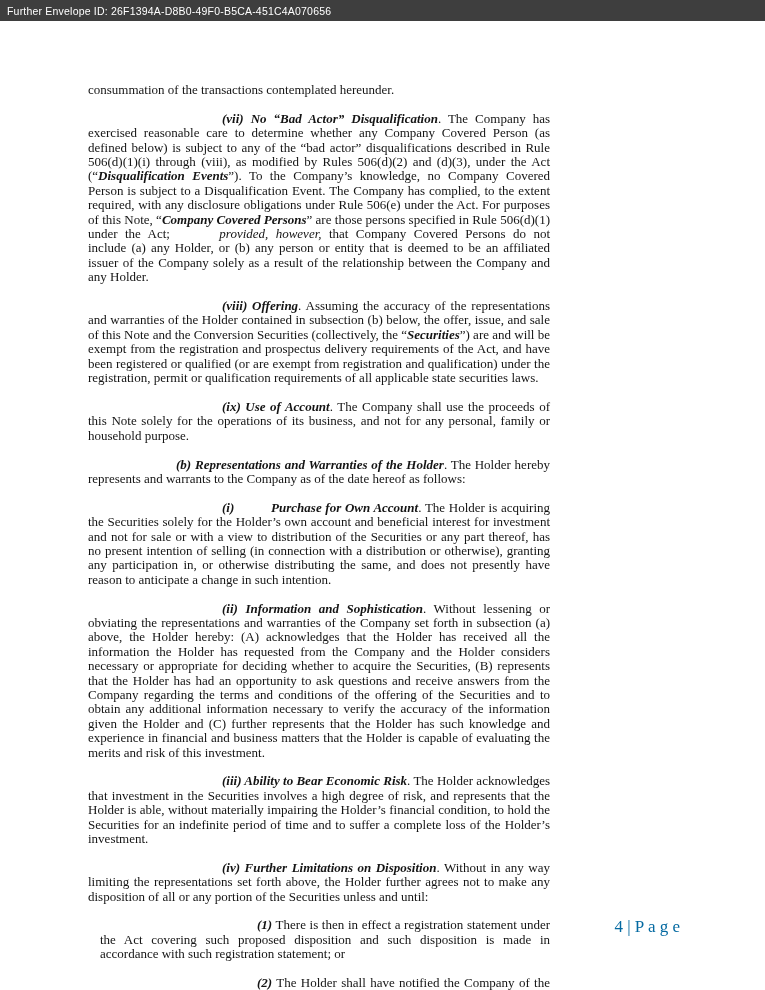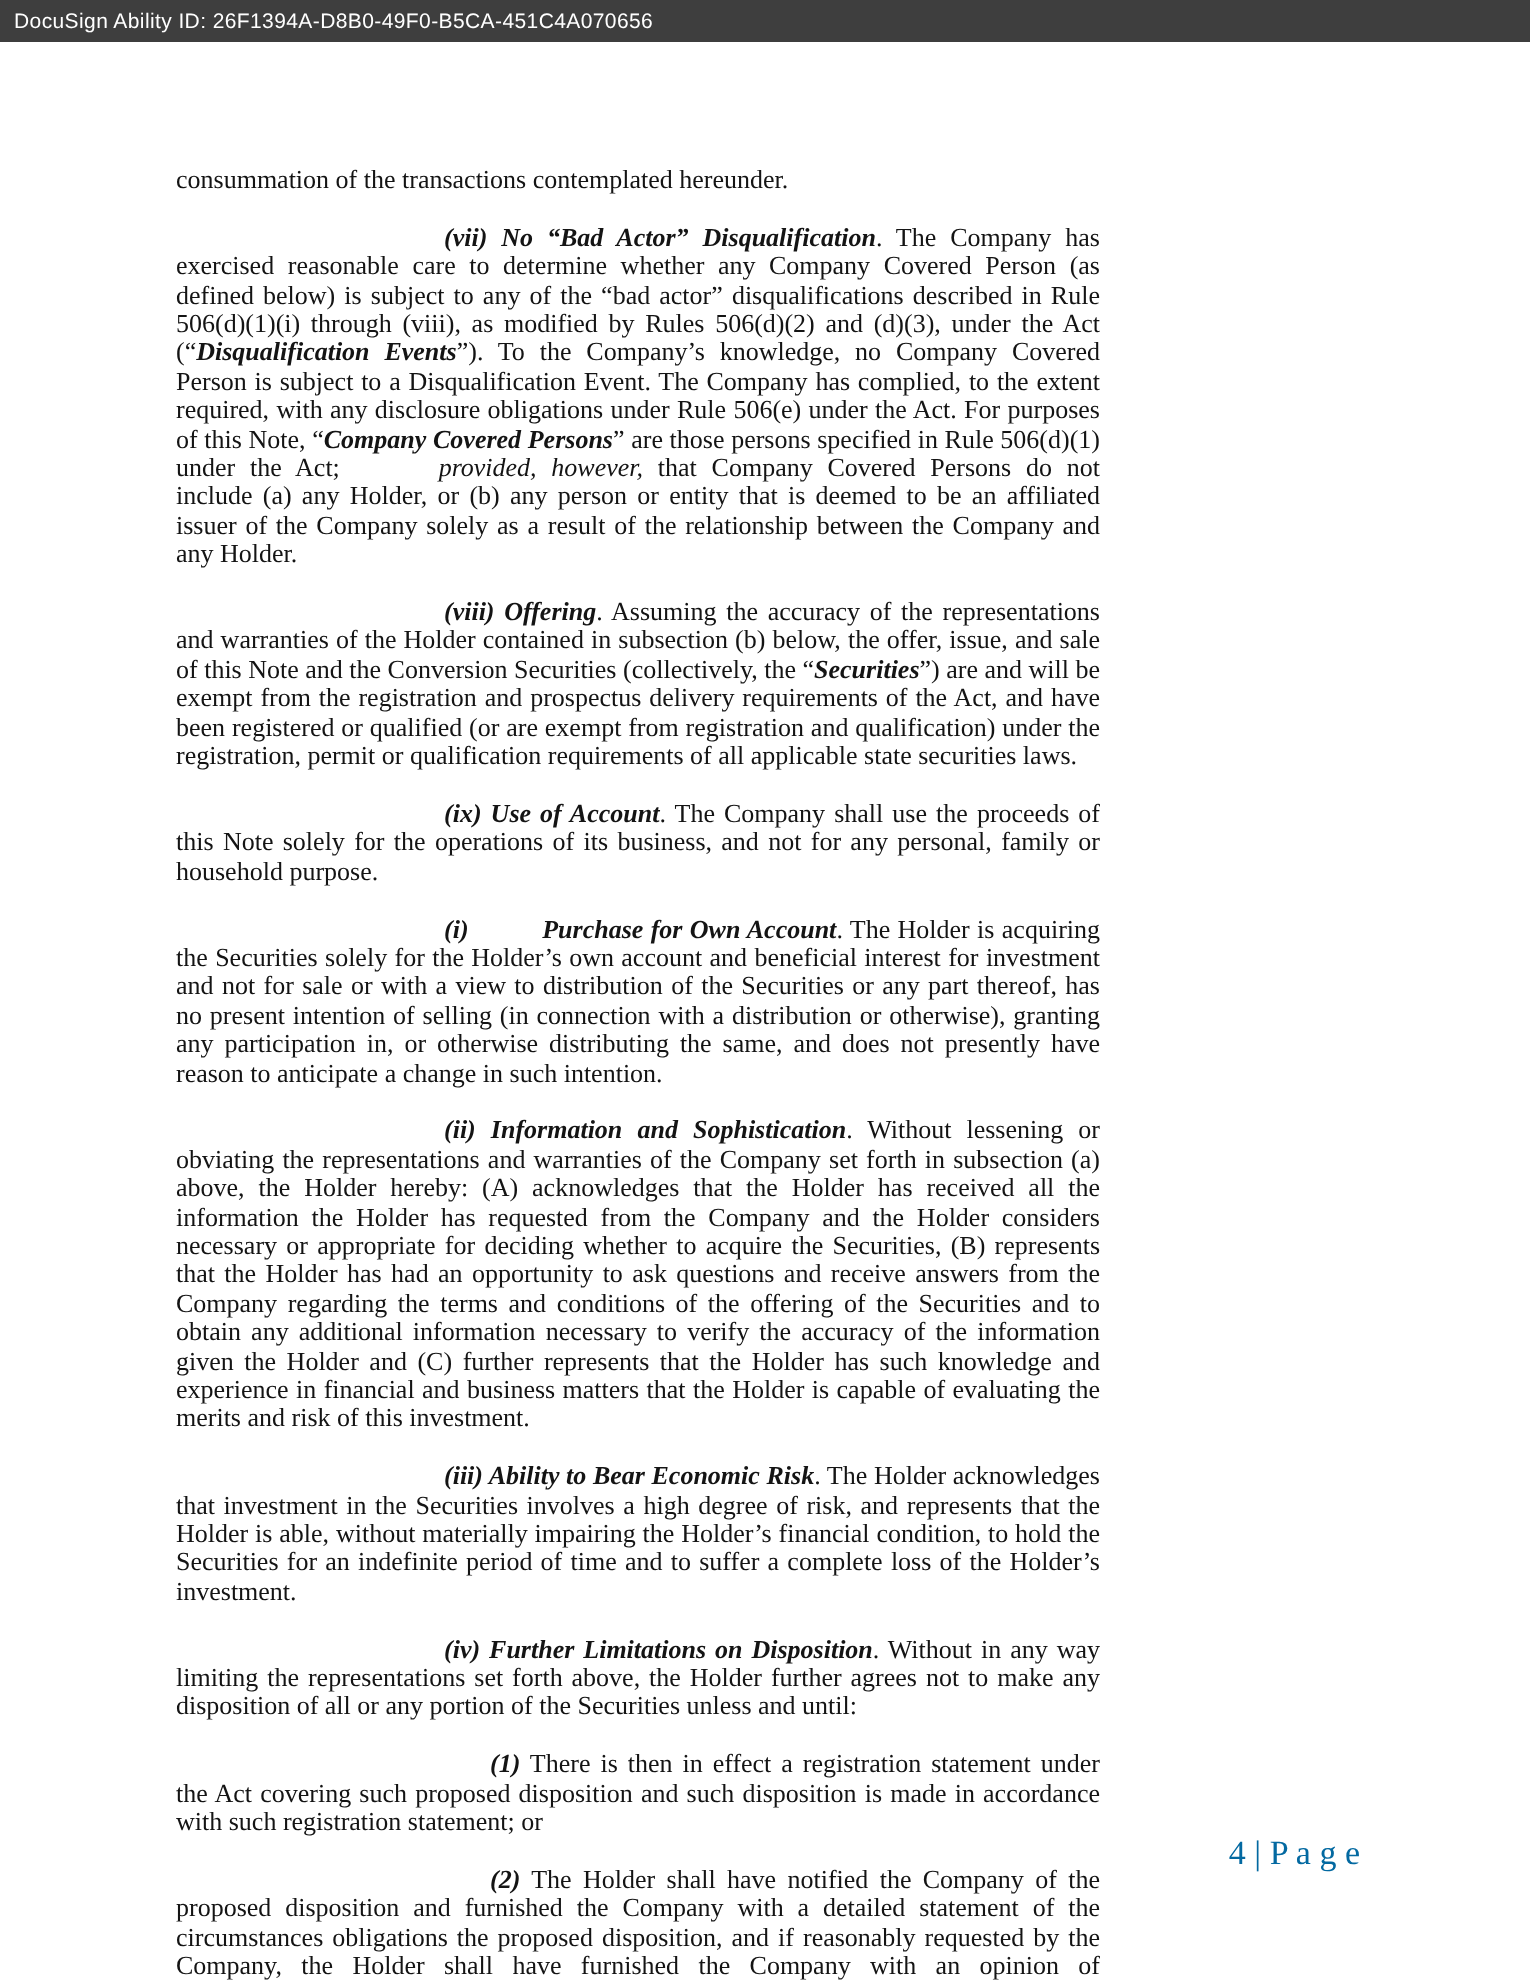--- a/index.html
+++ b/index.html
@@ -34,47 +34,48 @@
     width: 636px;
     box-sizing: border-box;
     padding: 62px 86px 0 88px;
     text-align: justify;
     font-size: 13px;
     line-height: 14.4px;
   }
   .para { margin: 0 0 14.4px 0; }
   .indent-std { text-indent: 134px; }
   .indent-b   { text-indent: 88px; }
-  .indent-sub { text-indent: 157px; }
+  .indent-sub { text-indent: 157px; margin-left: 12px; }
   .last-justify { text-align-last: justify; }
   .run-b  { font-weight: bold; font-style: italic; }
   .run-i  { font-style: italic; margin-left: 42px; }
   .run-bi { font-weight: bold; font-style: italic; }
   .footer {
     position: absolute;
     top: 917px;
     right: 85px;
     font-size: 17px;
     color: #0369a1;
   }
 </style>
 </head>
 <body>
 
 <div class="page">
 
   <div class="docusign-bar">
-    <span>DocuSign Ability ID: 26F1394A-D8B0-49F0-B5CA-451C4A070656</span>
+    <span>Further Envelope ID: 26F1394A-D8B0-49F0-B5CA-451C4A070656</span>
   </div>
 
   <div class="content">
     <p class="para"><span>consummation of the transactions contemplated hereunder.</span></p>
     <p class="para indent-std"><span class="run-b">(vii) No “Bad Actor” Disqualification</span><span>. The Company has exercised reasonable care to determine whether any Company Covered Person (as defined below) is subject to any of the “bad actor” disqualifications described in Rule 506(d)(1)(i) through (viii), as modified by Rules 506(d)(2) and (d)(3), under the Act (“</span><span class="run-bi">Disqualification Events</span><span>”). To the Company’s knowledge, no Company Covered Person is subject to a Disqualification Event. The Company has complied, to the extent required, with any disclosure obligations under Rule 506(e) under the Act. For purposes of this Note, “</span><span class="run-bi">Company Covered Persons</span><span>” are those persons specified in Rule 506(d)(1) under the Act; </span><span class="run-i">provided, however,</span><span> that Company Covered Persons do not include (a) any Holder, or (b) any person or entity that is deemed to be an affiliated issuer of the Company solely as a result of the relationship between the Company and any Holder.</span></p>
     <p class="para indent-std"><span class="run-b">(viii) Offering</span><span>. Assuming the accuracy of the representations and warranties of the Holder contained in subsection (b) below, the offer, issue, and sale of this Note and the Conversion Securities (collectively, the “</span><span class="run-bi">Securities</span><span>”) are and will be exempt from the registration and prospectus delivery requirements of the Act, and have been registered or qualified (or are exempt from registration and qualification) under the registration, permit or qualification requirements of all applicable state securities laws.</span></p>
     <p class="para indent-std"><span class="run-b">(ix) Use of Account</span><span>. The Company shall use the proceeds of this Note solely for the operations of its business, and not for any personal, family or household purpose.</span></p>
+    <p class="para indent-b"><span class="run-b">(b) Representations and Warranties of the Holder</span><span>. The Holder hereby represents and warrants to the Company as of the date hereof as follows:</span></p>
     <p class="para indent-std"><span class="run-b">(i)&nbsp;&nbsp;&nbsp;&nbsp;&nbsp;&nbsp;&nbsp;&nbsp;&nbsp;&nbsp;Purchase for Own Account</span><span>. The Holder is acquiring the Securities solely for the Holder’s own account and beneficial interest for investment and not for sale or with a view to distribution of the Securities or any part thereof, has no present intention of selling (in connection with a distribution or otherwise), granting any participation in, or otherwise distributing the same, and does not presently have reason to anticipate a change in such intention.</span></p>
     <p class="para indent-std"><span class="run-b">(ii) Information and Sophistication</span><span>. Without lessening or obviating the representations and warranties of the Company set forth in subsection (a) above, the Holder hereby: (A) acknowledges that the Holder has received all the information the Holder has requested from the Company and the Holder considers necessary or appropriate for deciding whether to acquire the Securities, (B) represents that the Holder has had an opportunity to ask questions and receive answers from the Company regarding the terms and conditions of the offering of the Securities and to obtain any additional information necessary to verify the accuracy of the information given the Holder and (C) further represents that the Holder has such knowledge and experience in financial and business matters that the Holder is capable of evaluating the merits and risk of this investment.</span></p>
     <p class="para indent-std"><span class="run-b">(iii) Ability to Bear Economic Risk</span><span>. The Holder acknowledges that investment in the Securities involves a high degree of risk, and represents that the Holder is able, without materially impairing the Holder’s financial condition, to hold the Securities for an indefinite period of time and to suffer a complete loss of the Holder’s investment.</span></p>
     <p class="para indent-std"><span class="run-b">(iv) Further Limitations on Disposition</span><span>. Without in any way limiting the representations set forth above, the Holder further agrees not to make any disposition of all or any portion of the Securities unless and until:</span></p>
     <p class="para indent-sub"><span class="run-b">(1)</span><span> There is then in effect a registration statement under the Act covering such proposed disposition and such disposition is made in accordance with such registration statement; or</span></p>
     <p class="para indent-sub last-justify"><span class="run-b">(2)</span><span> The Holder shall have notified the Company of the proposed disposition and furnished the Company with a detailed statement of the circumstances obligations the proposed disposition, and if reasonably requested by the Company, the Holder shall have furnished the Company with an opinion of</span></p>
   </div>
 
   <div class="footer">
     <span>4 | P a g e</span>

